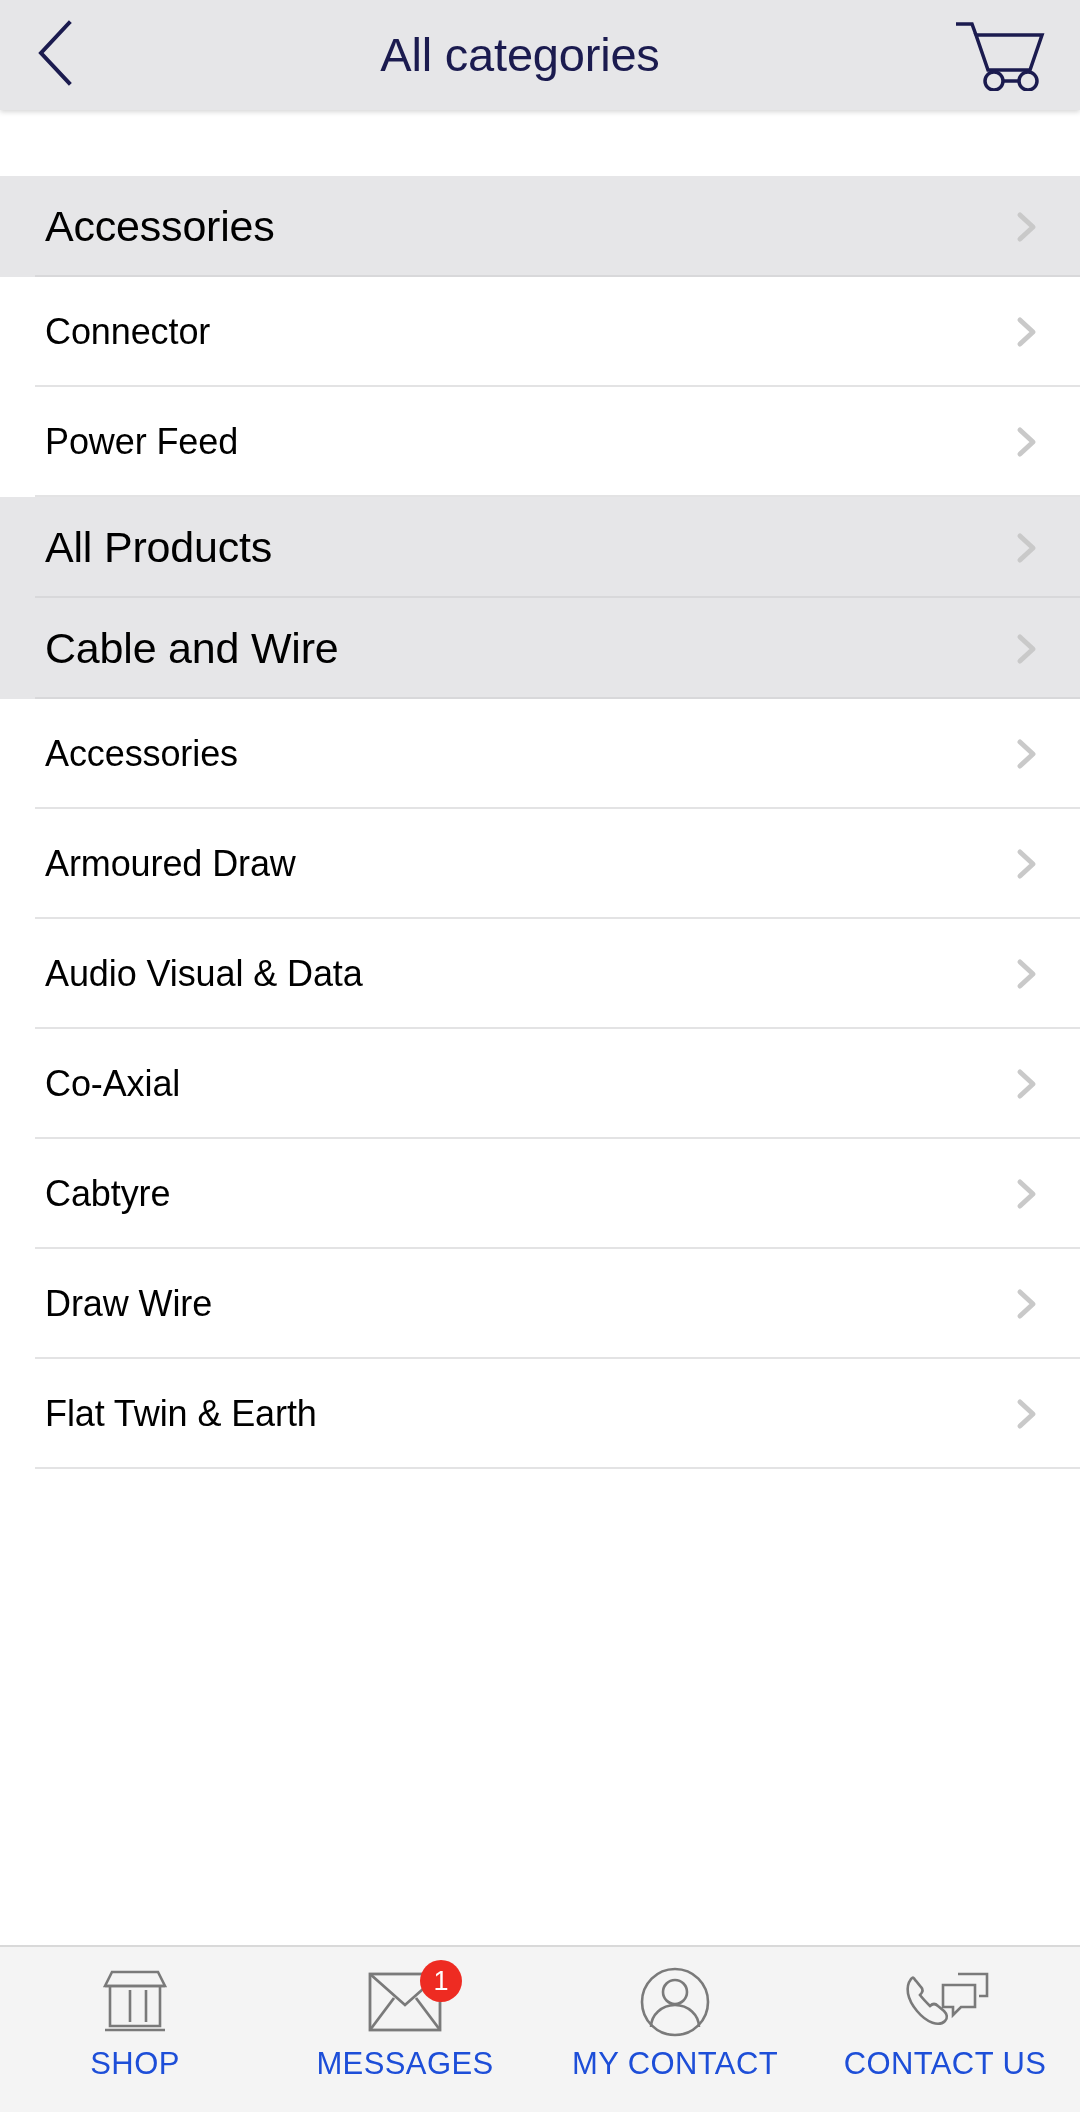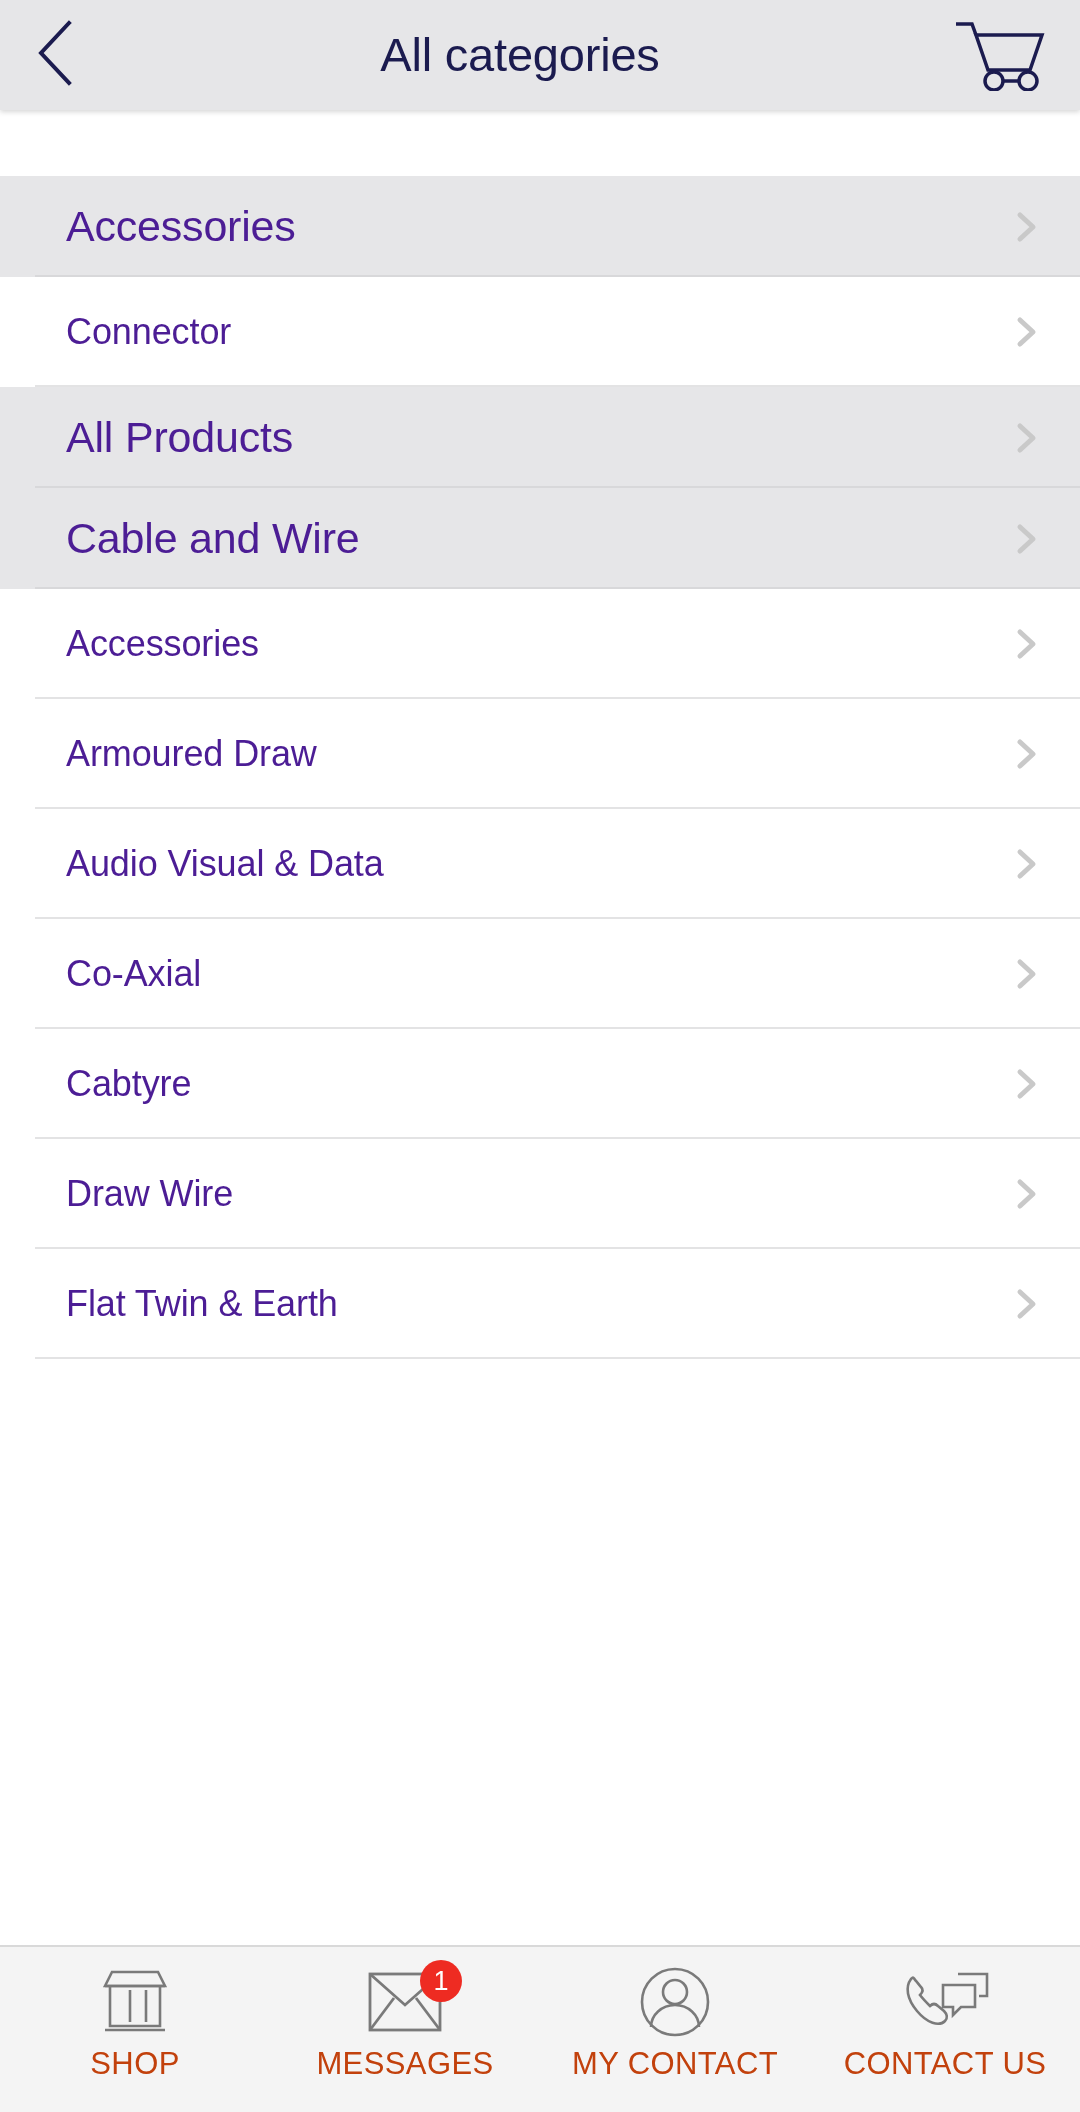--- a/index.html
+++ b/index.html
@@ -47,25 +47,24 @@
 
   .row {
     position:relative;
     width:1080px;
     display:flex; align-items:center;
     padding:0 34px 0 45px;
     background:#ffffff;
   }
   .row .row-label {
     flex:1;
-    color:#4c1d95;
+    color:#000000;
     white-space:nowrap;
     overflow:hidden;
     text-overflow:ellipsis;
-    margin-left:21px;
   }
   .row.child { height:110px; }
   .row.child .row-label { font-size:36px; font-weight:400; letter-spacing:-0.1px; }
   .row.parent {
     height:101px;
     background:#e6e6e8;
   }
   .row.parent .row-label { font-size:43px; font-weight:400; letter-spacing:-0.2px; }
 
   .row .divider {
@@ -91,21 +90,21 @@
     padding-top:19px;
   }
   .tab-icon-wrap {
     position:relative;
     height:72px;
     display:flex; align-items:center; justify-content:center;
   }
   .tab-label {
     margin-top:8px;
     font-size:31px;
-    color:#c2410c;
+    color:#1d4ed8;
     letter-spacing:0.4px;
     white-space:nowrap;
   }
   .badge {
     position:absolute;
     top:-6px; right:-20px;
     min-width:42px; height:42px;
     border-radius:21px;
     background:#ee2b22;
     color:#ffffff;
@@ -157,20 +156,29 @@
     </div>
     <div class="row child">
       <div class="row-label">Connector</div>
       <span>
         <svg class="chev-right" viewBox="0 0 40 40" fill="none">
           <path d="M14 8 L27 20 L14 32" stroke="#c9c9c9" stroke-width="5" stroke-linecap="round" stroke-linejoin="round" fill="none"></path>
         </svg>
       </span>
       <div class="divider"></div>
     </div>
+    <div class="row child">
+      <div class="row-label">Power Feed</div>
+      <span>
+        <svg class="chev-right" viewBox="0 0 40 40" fill="none">
+          <path d="M14 8 L27 20 L14 32" stroke="#c9c9c9" stroke-width="5" stroke-linecap="round" stroke-linejoin="round" fill="none"></path>
+        </svg>
+      </span>
+      <div class="divider"></div>
+    </div>
     <div class="row parent">
       <div class="row-label">All Products</div>
       <span>
         <svg class="chev-right" viewBox="0 0 40 40" fill="none">
           <path d="M14 8 L27 20 L14 32" stroke="#c9c9c9" stroke-width="5" stroke-linecap="round" stroke-linejoin="round" fill="none"></path>
         </svg>
       </span>
       <div class="divider"></div>
     </div>
     <div class="row parent">

